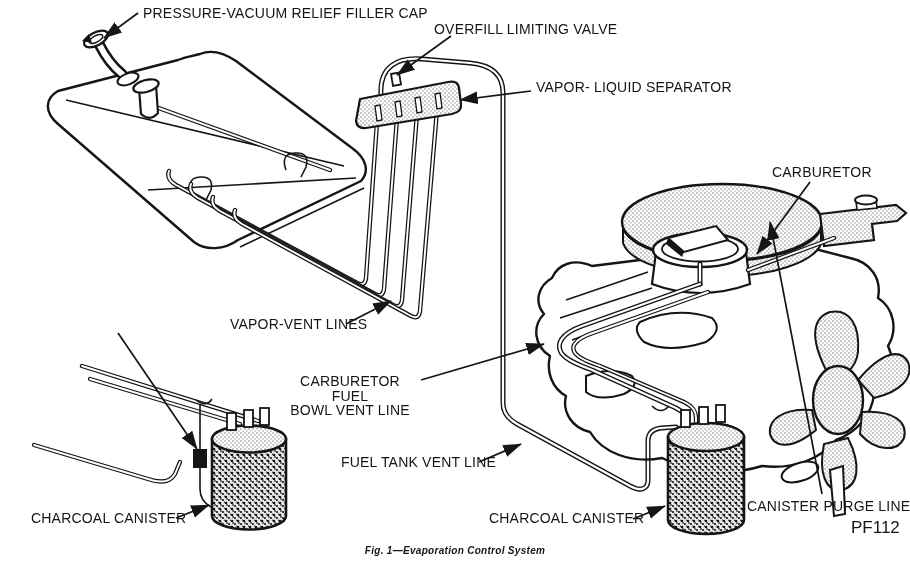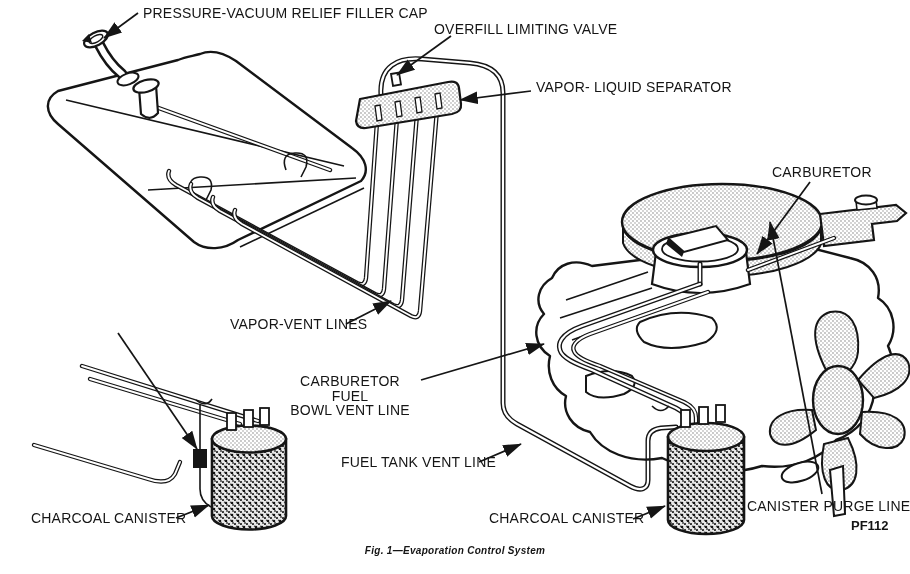--- a/index.html
+++ b/index.html
@@ -4,21 +4,21 @@
 <style>
   html,body{margin:0;padding:0;background:#fff;}
   #stage{position:relative;width:910px;height:574px;background:#fff;overflow:hidden;
          font-family:"Liberation Sans",sans-serif;color:#111;}
   #art{position:absolute;left:0;top:0;}
   .lbl{position:absolute;font-weight:normal;font-size:14px;line-height:14.5px;
        letter-spacing:.2px;white-space:nowrap;color:#151515;}
   .ctr{text-align:center;white-space:normal;}
   .caption{position:absolute;left:0;right:0;top:545px;text-align:center;
            font-weight:bold;font-style:italic;font-size:10px;letter-spacing:.3px;color:#151515;}
-  .code{position:absolute;left:851px;top:518px;font-weight:bold;font-size:13px;color:#151515;}
+  .code{position:absolute;left:851px;top:518px;font-weight:normal;font-size:17px;color:#151515;}
   svg .otl{fill:none;stroke:#151515;stroke-width:2.4;stroke-linejoin:round;}
   svg .ln{fill:none;stroke:#151515;stroke-width:1.6;}
   svg .tube-o{fill:none;stroke:#151515;stroke-width:5;stroke-linejoin:round;stroke-linecap:round;}
   svg .tube-i{fill:none;stroke:#ffffff;stroke-width:2.2;stroke-linejoin:round;stroke-linecap:round;}
   svg .tubes-o{fill:none;stroke:#151515;stroke-width:4.4;stroke-linejoin:round;stroke-linecap:round;}
   svg .tubes-i{fill:none;stroke:#ffffff;stroke-width:1.9;stroke-linejoin:round;stroke-linecap:round;}
   svg .ldr{stroke:#151515;stroke-width:1.7;fill:none;}
 </style>
 </head>
 <body>

